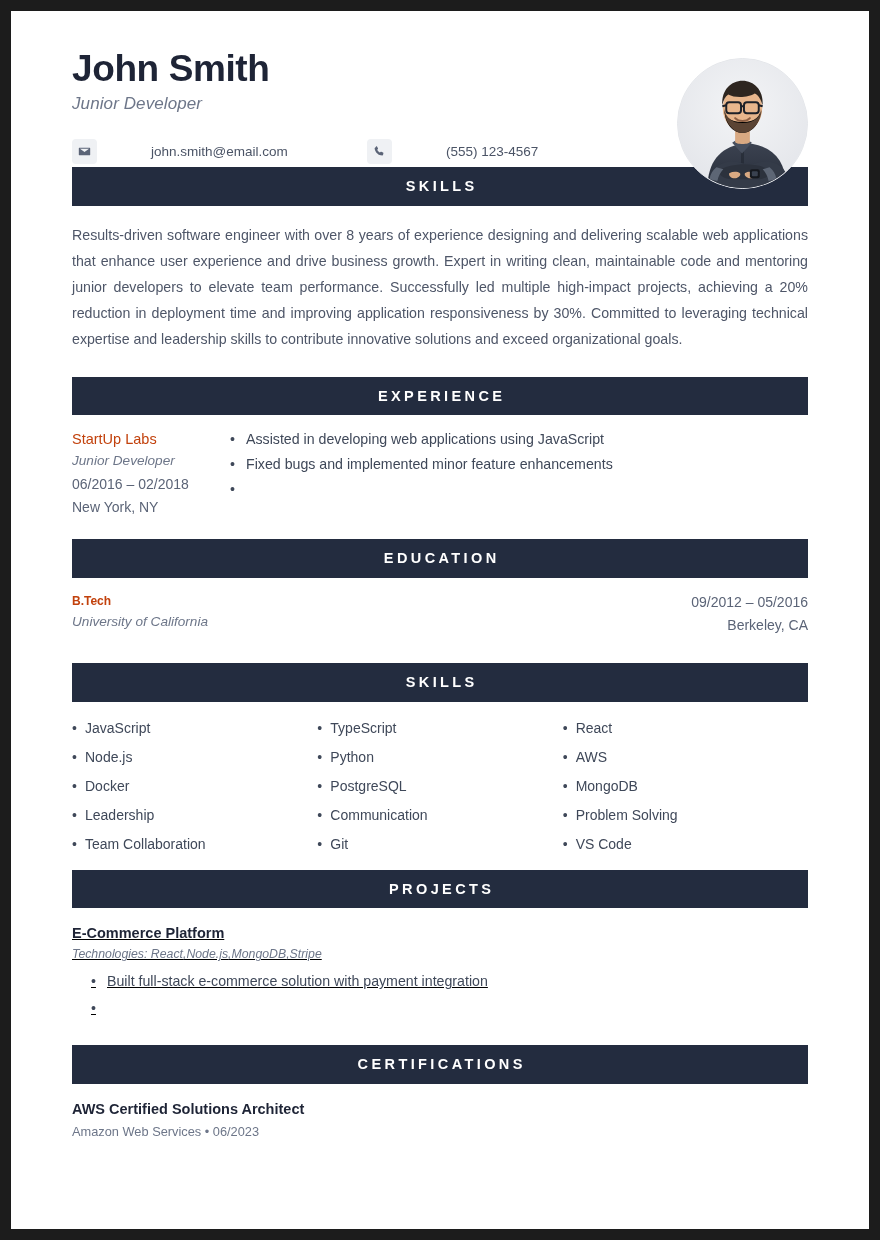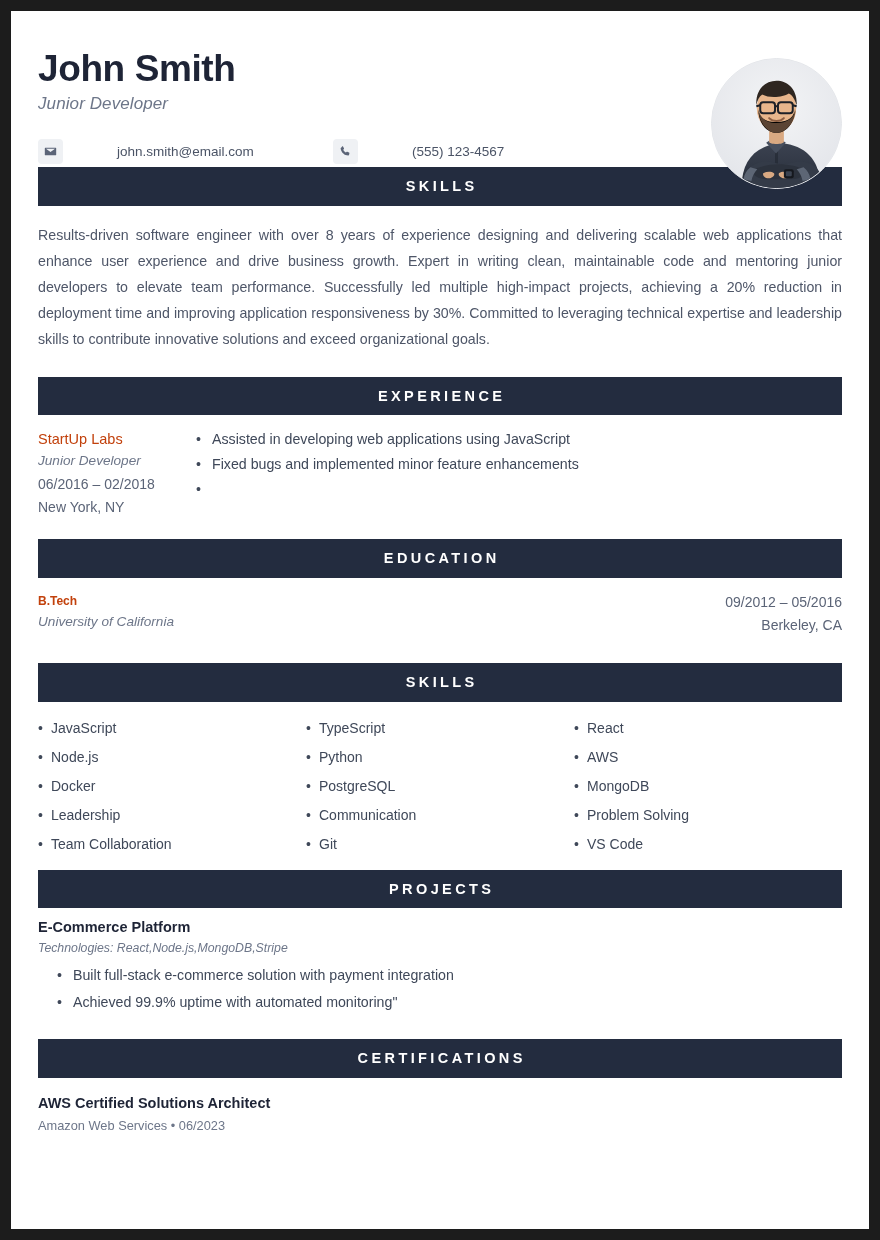--- a/index.html
+++ b/index.html
@@ -7,21 +7,21 @@
     width: 880px; height: 1240px;
     background: #1c1c1c;
     font-family: "Liberation Sans", sans-serif;
   }
   #frame {
     position: absolute; left: 11px; top: 11px;
     width: 858px; height: 1218px;
     background: #ffffff;
     overflow: hidden;
   }
-  .page { padding: 0 27px; }
+  .page { padding: 0 61px; }
 
   
   .header { position: relative; padding-top: 38px; height: 156px; }
   .name {
     font-size: 37px; font-weight: bold; color: #1e2436;
     letter-spacing: -0.4px; line-height: 1.08;
   }
   .title {
     font-size: 17px; font-style: italic; color: #6d7689;
     margin-top: 5px; letter-spacing: 0.1px;
@@ -82,21 +82,21 @@
 
   
   .skills {
     margin-top: 18px; display: grid;
     grid-template-columns: 1fr 1fr 1fr; row-gap: 13px;
   }
   .skill { font-size: 14px; color: #3f4859; display: flex; }
   .skill .dot { width: 13px; flex: none; }
 
   
-  .proj { margin-top: 11px; }
+  .proj { margin-top: 17px; text-decoration: underline; }
   .proj-name { font-size: 14.5px; font-weight: bold; color: #1e2436; }
   .proj-tech { font-size: 12.3px; font-style: italic; color: #6d7689; margin-top: 6px; }
   .proj-list { margin-top: 12px; padding-left: 19px; }
   .proj-list .b-row { margin-bottom: 11px; }
 
   
   .cert { margin-top: 17px; }
   .cert-name { font-size: 14.5px; font-weight: bold; color: #1e2436; }
   .cert-meta { font-size: 12.8px; color: #6d7689; margin-top: 7px; }
 
@@ -310,21 +310,20 @@
       <div class="proj">
         <div class="proj-name">E-Commerce Platform</div>
         <div class="proj-tech">Technologies: React,Node.js,MongoDB,Stripe</div>
         <div class="proj-list">
           <div class="b-row">
             <span class="dot">•</span>
             <span>Built full-stack e-commerce solution with payment integration</span>
           </div>
           <div class="b-row">
             <span class="dot">•</span>
-            <span>Achieved 99.9% uptime with automated monitoring"</span>
           </div>
         </div>
       </div>
     </div>
 
     <div class="gap-sm"></div>
 
     <div class="sec">
       <div class="bar">CERTIFICATIONS</div>
       <div class="cert">

